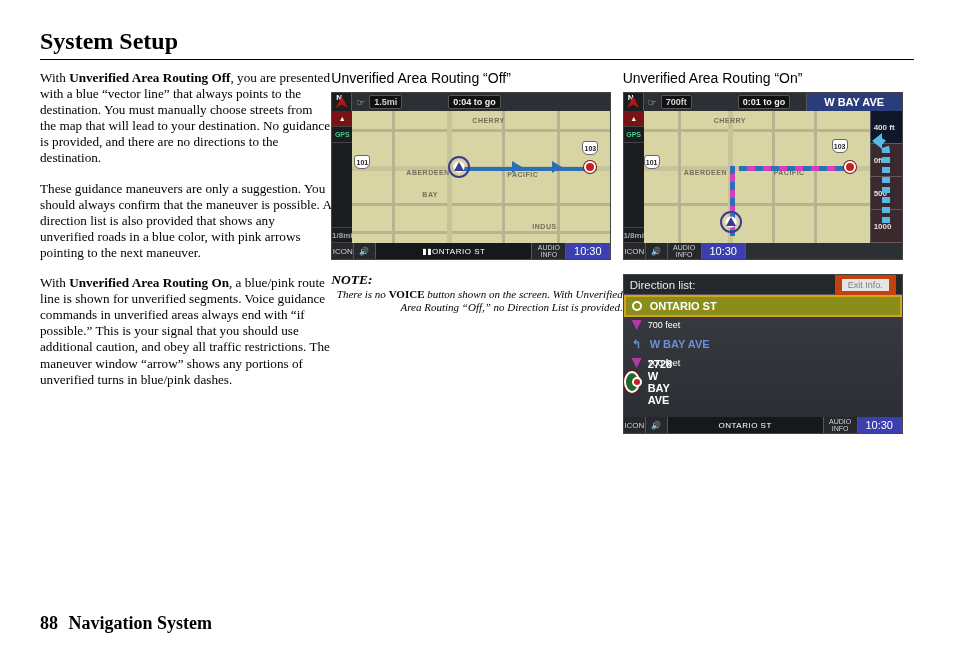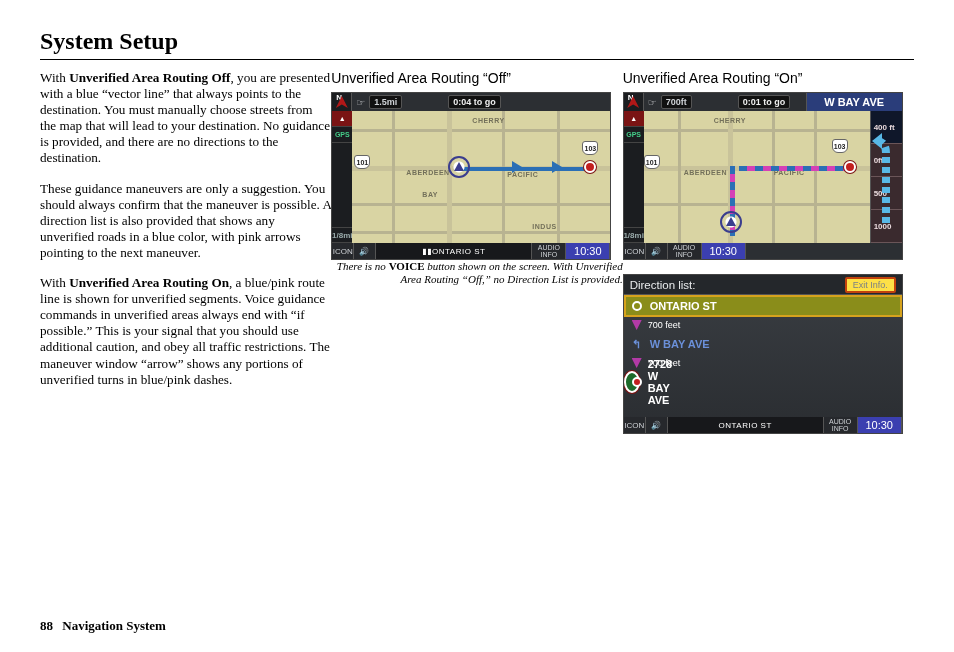--- a/index.html
+++ b/index.html
@@ -33,21 +33,21 @@
     font-weight: normal;
     font-size: 14px;
     margin-bottom: 6px;
   }
   .note-label { font-style: italic; font-weight: bold; font-size: 13.5px; margin-top: 12px; }
   .note-body { font-style: italic; font-size: 11px; line-height: 1.22; text-align: right; }
   .footer {
     position: absolute;
     left: 40px;
     bottom: 18px;
-    font-size: 13px;
+    font-size: 18px;
   }
   .footer .pn { font-weight: bold; margin-right: 6px; }
   .footer .doc { font-weight: bold; }
 
   
   .nav-screen {
     width: 280px;
     height: 168px;
     border: 1px solid #444;
     background: #d9d4a3;
@@ -159,21 +159,21 @@
     background:linear-gradient(#3a3e43,#2a2d31);
     position:relative; font-family:Arial,Helvetica,sans-serif;
     margin-top:14px; overflow:hidden;
   }
   .dir-header{
     height:20px; display:flex; align-items:center; justify-content:space-between;
     padding:0 6px; color:#e8eaec; font-size:11.5px; background:#24272b;
     border-bottom:1px solid #555;
   }
   .exit-btn{
-    font-size:9px; color:#7a7f85; background:#fde047; border:2px solid #c2410c;
+    font-size:9px; color:#7a7f85; background:#e5e5e5; border:7px solid #c2410c;
     padding:1px 6px; border-radius:2px;
   }
   .dir-list{ position:absolute; top:20px; left:0; right:0; bottom:16px; }
   .dir-row{
     height:22px; display:flex; align-items:center; padding:0 6px;
     font-size:11px; font-weight:bold;
   }
   .dir-row .ico{ width:14px;height:14px; margin-right:6px; display:flex;align-items:center;justify-content:center;}
   .dir-row.hl{ background:#8a8d1a; outline:2px solid #d6a31d; outline-offset:-2px; color:#fff;}
   .dir-row.blue{ color:#6b90d9; }
@@ -248,20 +248,21 @@
       </div>
       <div class="nav-bottombar">
         <div class="bb-seg bb-icon">ICON</div>
         <div class="bb-seg bb-icon">🔊</div>
         <div class="bb-seg bb-street">▮▮ <span>ONTARIO ST</span></div>
         <div class="bb-seg bb-audio">AUDIO INFO</div>
         <div class="bb-seg bb-time">10:30</div>
       </div>
     </div>
 
+    <div class="note-label">NOTE:</div>
     <p class="note-body">
       <span>There is no </span><b style="font-style:normal;">VOICE</b><span> button shown on the screen. With Unverified Area Routing “Off,” no Direction List is provided.</span>
     </p>
   </div>
 
   <div class="col">
     <div class="subhead">Unverified Area Routing “On”</div>
 
     <div class="nav-screen">
       <div class="nav-topbar">

